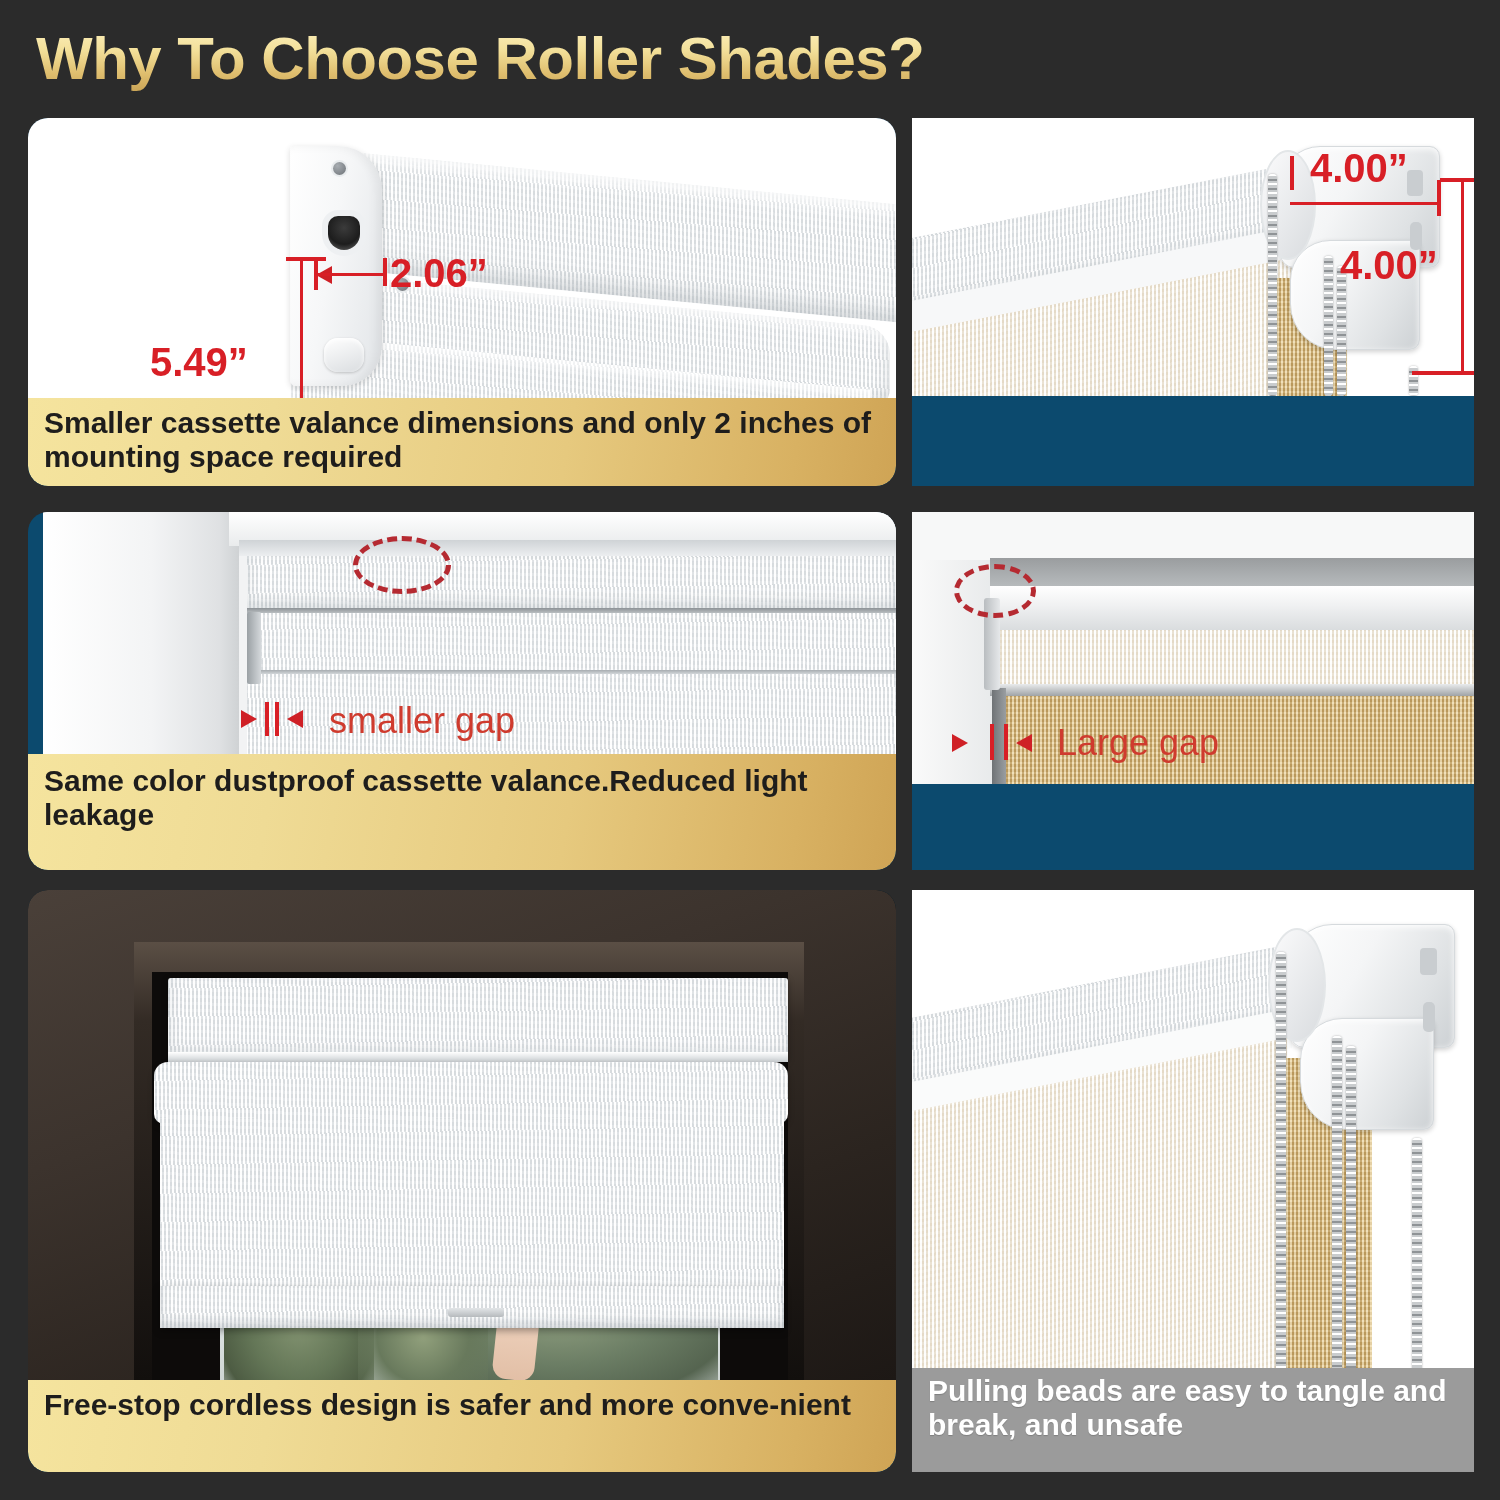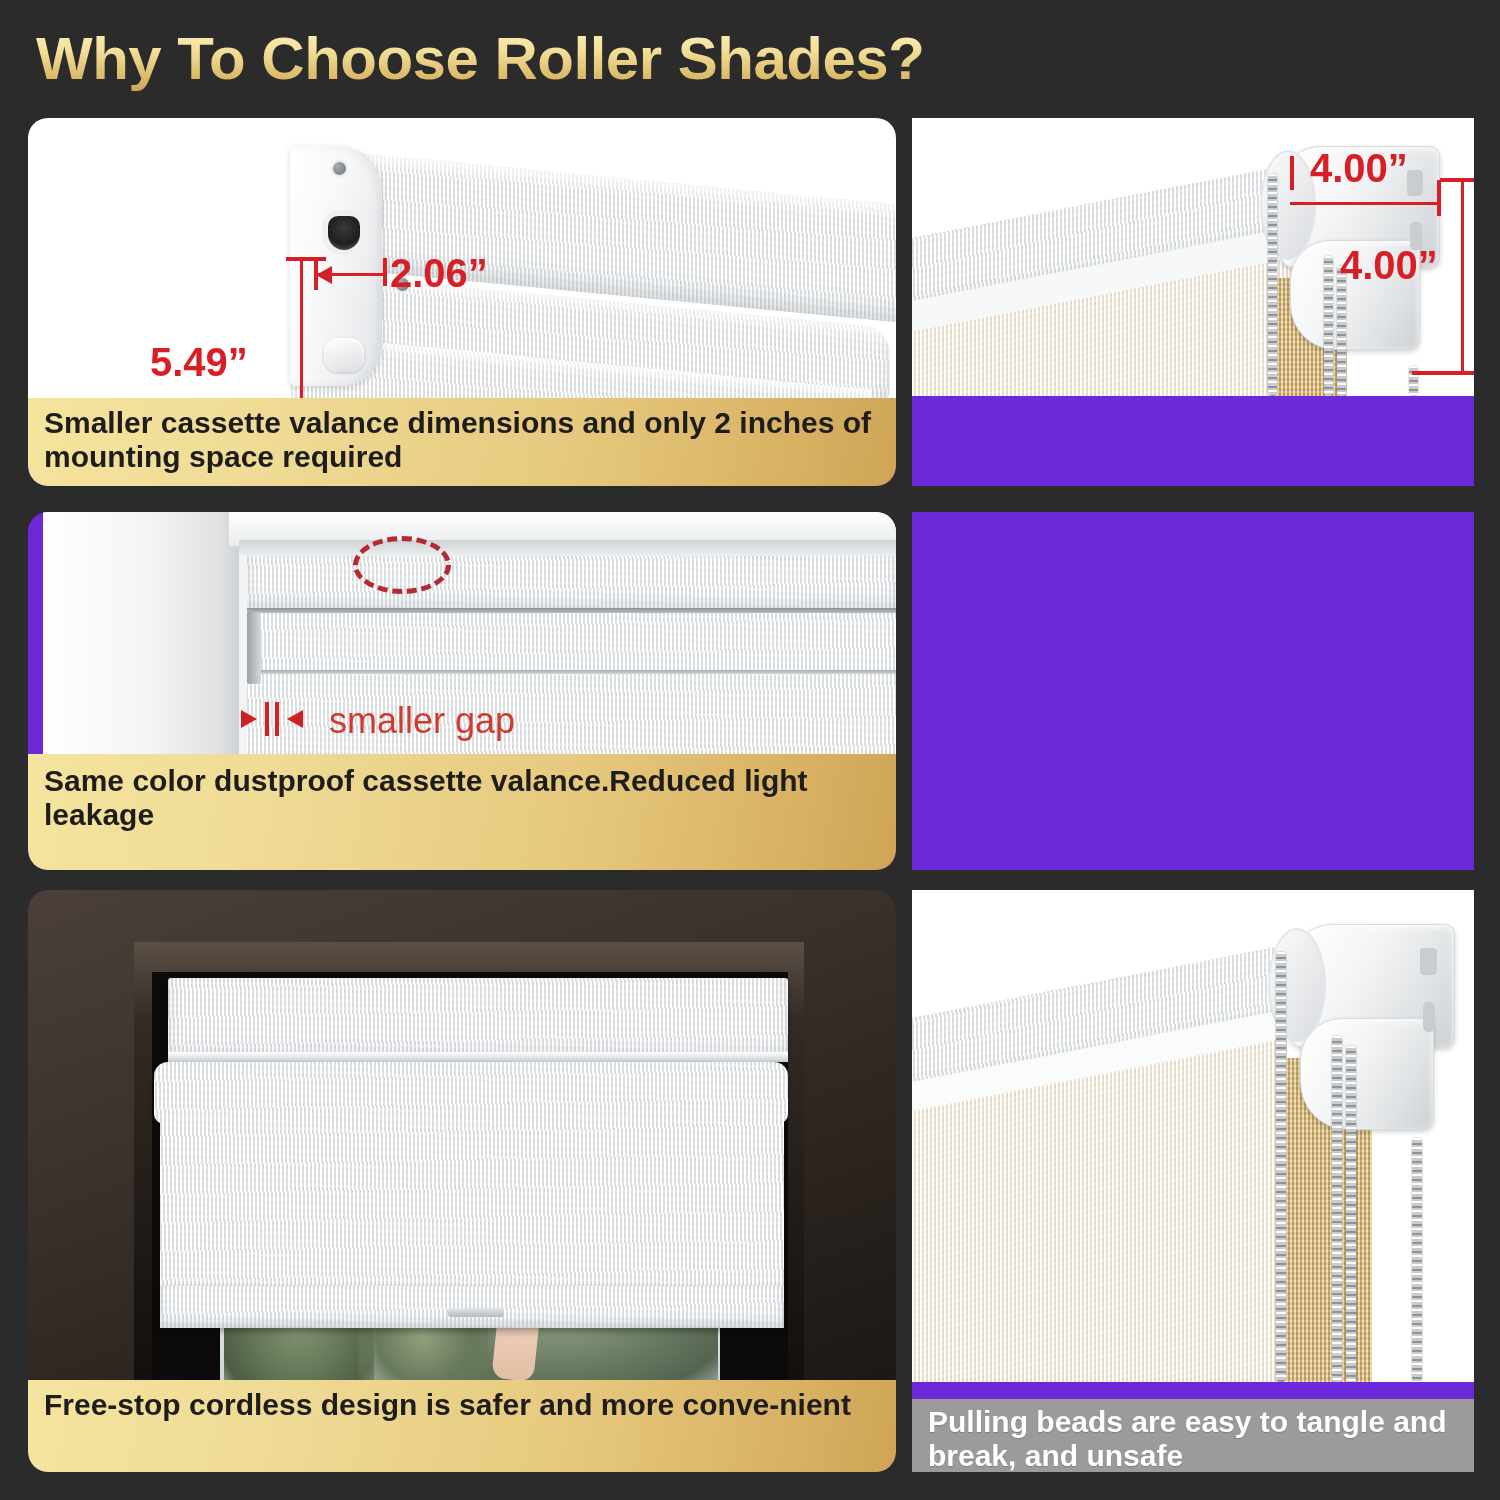--- a/index.html
+++ b/index.html
@@ -21,21 +21,21 @@
     background: linear-gradient(180deg, #fdf1c0 0%, #f3e09a 38%, #dfbe6e 72%, #c9a355 100%);
     -webkit-background-clip: text;
     background-clip: text;
     color: transparent;
     -webkit-text-fill-color: transparent;
     text-shadow: none;
     white-space: nowrap;
   }
 
   
-  .panel { position: absolute; overflow: hidden; background: #6d28d9; }
+  .panel { position: absolute; overflow: hidden; background: #0c4a6e; }
   .panel.left  { border-radius: 20px; }
   .panel.right { border-radius: 0px; }
 
   .photo { position: absolute; left: 0; right: 0; top: 0; overflow: hidden; }
 
   
   .caption {
     position: absolute; left: 0; right: 0; bottom: 0;
     display: flex; align-items: center;
     padding: 6px 16px 10px 16px;
@@ -230,20 +230,45 @@
       <div class="tline" style="left:232px; top:190px; width:4px; height:34px;"></div>
       <div class="arrow-l" style="left:244px; top:198px;"></div>
       <div class="gaplabel" style="left:286px; top:188px; font-size:36px;">smaller gap</div>
     </div>
     <div class="caption gold" style="height:116px; align-items:flex-start; padding-top:10px;">
       <span class="ctext">Same color dustproof cassette valance.Reduced light leakage</span>
     </div>
   </div>
 
   <div class="panel right" style="left:912px; top:512px; width:562px; height:358px;">
+    <div class="photo" style="height:272px; background:#f1f2f3;">
+      <div style="position:absolute; left:0; top:0; width:82px; height:272px;
+                  background: linear-gradient(90deg,#fafafa,#e8eaeb);"></div>
+      <div style="position:absolute; left:0; top:0; right:0; height:48px; background:#f7f8f8;"></div>
+      <div style="position:absolute; left:78px; top:46px; right:0; height:34px;
+                  background: linear-gradient(180deg,#9a9d9f,#bcc0c2);"></div>
+      <div style="position:absolute; left:78px; top:74px; right:0; height:48px;
+                  background: linear-gradient(180deg,#ffffff 0%,#f0f1f2 40%,#d6d9db 100%);"></div>
+      <div class="cfab" style="position:absolute; left:82px; top:118px; right:0; height:58px;"></div>
+      <div style="position:absolute; left:78px; top:172px; right:0; height:12px;
+                  background: linear-gradient(180deg,#e9ebec,#9fa3a6);"></div>
+      <div class="tfab" style="position:absolute; left:92px; top:184px; right:0; bottom:0;"></div>
+      <div style="position:absolute; left:80px; top:176px; width:14px; bottom:0;
+                  background: linear-gradient(90deg,#6f7376,#9a9ea1);"></div>
+      <div style="position:absolute; left:72px; top:86px; width:16px; height:92px;
+                  background: linear-gradient(90deg,#b9bdc0,#e6e8ea); border-radius:3px;"></div>
+
+      <div class="dashring" style="left:42px; top:52px; width:82px; height:54px;"></div>
+
+      <div class="arrow-r" style="left:40px; top:222px;"></div>
+      <div class="tline" style="left:78px; top:212px; width:4px; height:36px;"></div>
+      <div class="tline" style="left:92px; top:212px; width:4px; height:36px;"></div>
+      <div class="arrow-l" style="left:104px; top:222px;"></div>
+      <div class="gaplabel" style="left:145px; top:210px; font-size:36px;">Large gap</div>
+    </div>
   </div>
 
   <div class="panel left" style="left:28px; top:890px; width:868px; height:582px;">
     <div class="photo" style="height:490px; background:#000000;">
 
       <div style="position:absolute; inset:0;
                   background: linear-gradient(160deg,#4a4039 0%,#3c332d 35%,#2b241f 70%,#1d1815 100%);"></div>
 
       <div style="position:absolute; left:106px; top:52px; width:670px; height:438px;
                   background: linear-gradient(180deg,#5b4f45 0%,#332b25 18%,#120f0d 100%);"></div>
@@ -300,18 +325,18 @@
       <div style="position:absolute; left:356px; top:38px; width:58px; height:114px; border-radius:50%;
                   background: linear-gradient(120deg,#fbfbfc,#d9dcdf); border:2px solid #e3e6e8;"></div>
       <div style="position:absolute; left:508px; top:58px; width:17px; height:27px; border-radius:4px; background:#c9cdd0;"></div>
       <div style="position:absolute; left:511px; top:112px; width:12px; height:30px; border-radius:5px; background:#c9cdd0;"></div>
 
       <div class="chain" style="position:absolute; left:364px; top:62px; width:10px; height:430px;"></div>
       <div class="chain" style="position:absolute; left:420px; top:146px; width:10px; height:346px;"></div>
       <div class="chain" style="position:absolute; left:434px; top:156px; width:10px; height:336px;"></div>
       <div class="chain" style="position:absolute; left:500px; top:248px; width:10px; height:244px;"></div>
     </div>
-    <div class="caption gray" style="height:73px; align-items:flex-start; padding-top:6px;">
+    <div class="caption gray" style="height:104px; align-items:flex-start; padding-top:6px;">
       <span class="ctext">Pulling beads are easy to tangle and break, and unsafe</span>
     </div>
   </div>
 
 </div>
 
 </body></html>

